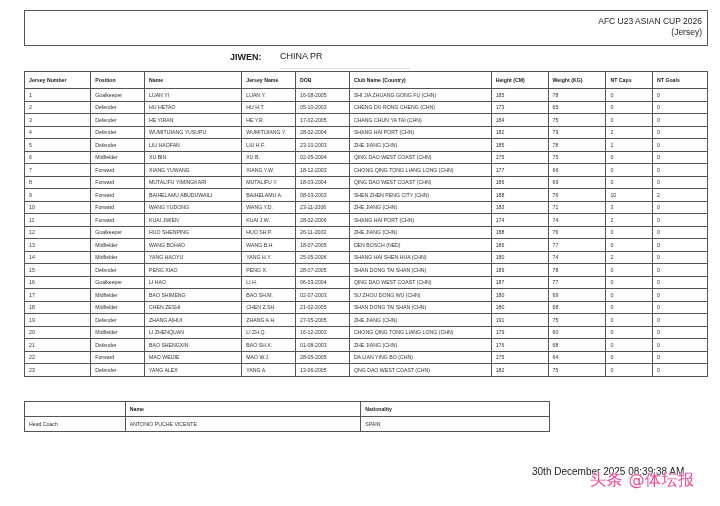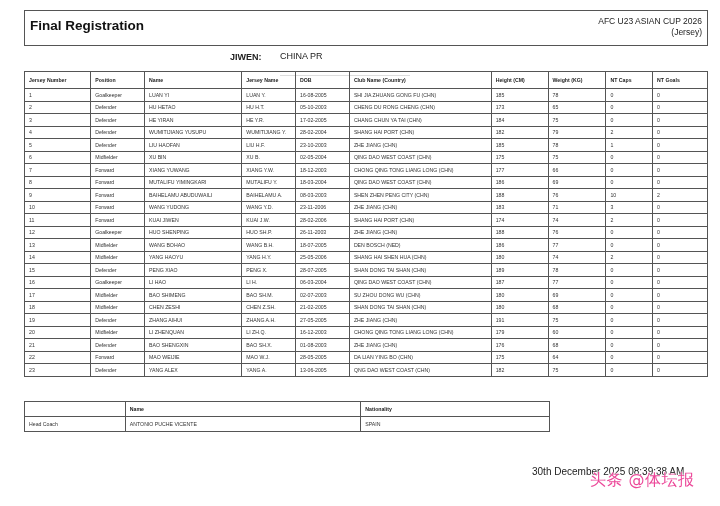--- a/index.html
+++ b/index.html
@@ -12,21 +12,21 @@
     border: 1px solid #555; box-sizing: border-box;
   }
   .header-title {
     position: absolute; left: 5px; top: 7px; font-size: 13.5px; font-weight: bold; color: #111;
   }
   .header-right {
     position: absolute; right: 5px; top: 5px; text-align: right; font-size: 8.5px; line-height: 11px; color: #222;
   }
   .team-row { position: absolute; left: 230px; top: 52px; font-size: 9px; }
   .team-label { font-weight: bold; position: absolute; left: 0; top: 0; width: 60px; }
-  .team-value { position: absolute; left: 50px; top: -1px; white-space: nowrap; width: 130px; border-bottom: 1px solid #ddd; padding-bottom: 14px; }
+  .team-value { position: absolute; left: 50px; top: -1px; white-space: nowrap; width: 130px; border-bottom: 1px solid #ddd; padding-bottom: 7px; }
 
   table { border-collapse: collapse; position: absolute; }
   .players { left: 24px; top: 71px; width: 684px; }
   .players th, .players td {
     border: 1px solid #555; font-size: 5.2px; text-align: left; padding: 0 4px;
     white-space: nowrap; overflow: hidden; color: #333;
   }
   .players th { height: 16px; font-weight: bold; color: #222; }
   .players td { height: 11.5px; }
   .players tr.data td { border-top: 1px solid #777; }
@@ -42,21 +42,20 @@
   .watermark {
     position: absolute; left: 590px; top: 470px; font-size: 16px; color: #ec4899;
     font-family: "DejaVu Sans", sans-serif; letter-spacing: 0.5px;
     text-shadow: 0 0 2px #fff, 0 0 2px #fff;
   }
 </style>
 </head>
 <body>
 
 <div class="header-box">
-  <div class="header-title">Final Registration</div>
   <div class="header-right">
     <div>AFC U23 ASIAN CUP 2026</div>
     <div>(Jersey)</div>
   </div>
 </div>
 
 <div class="team-row">
   <span class="team-label">JIWEN:</span>
   <span class="team-value">CHINA PR</span>
 </div>

